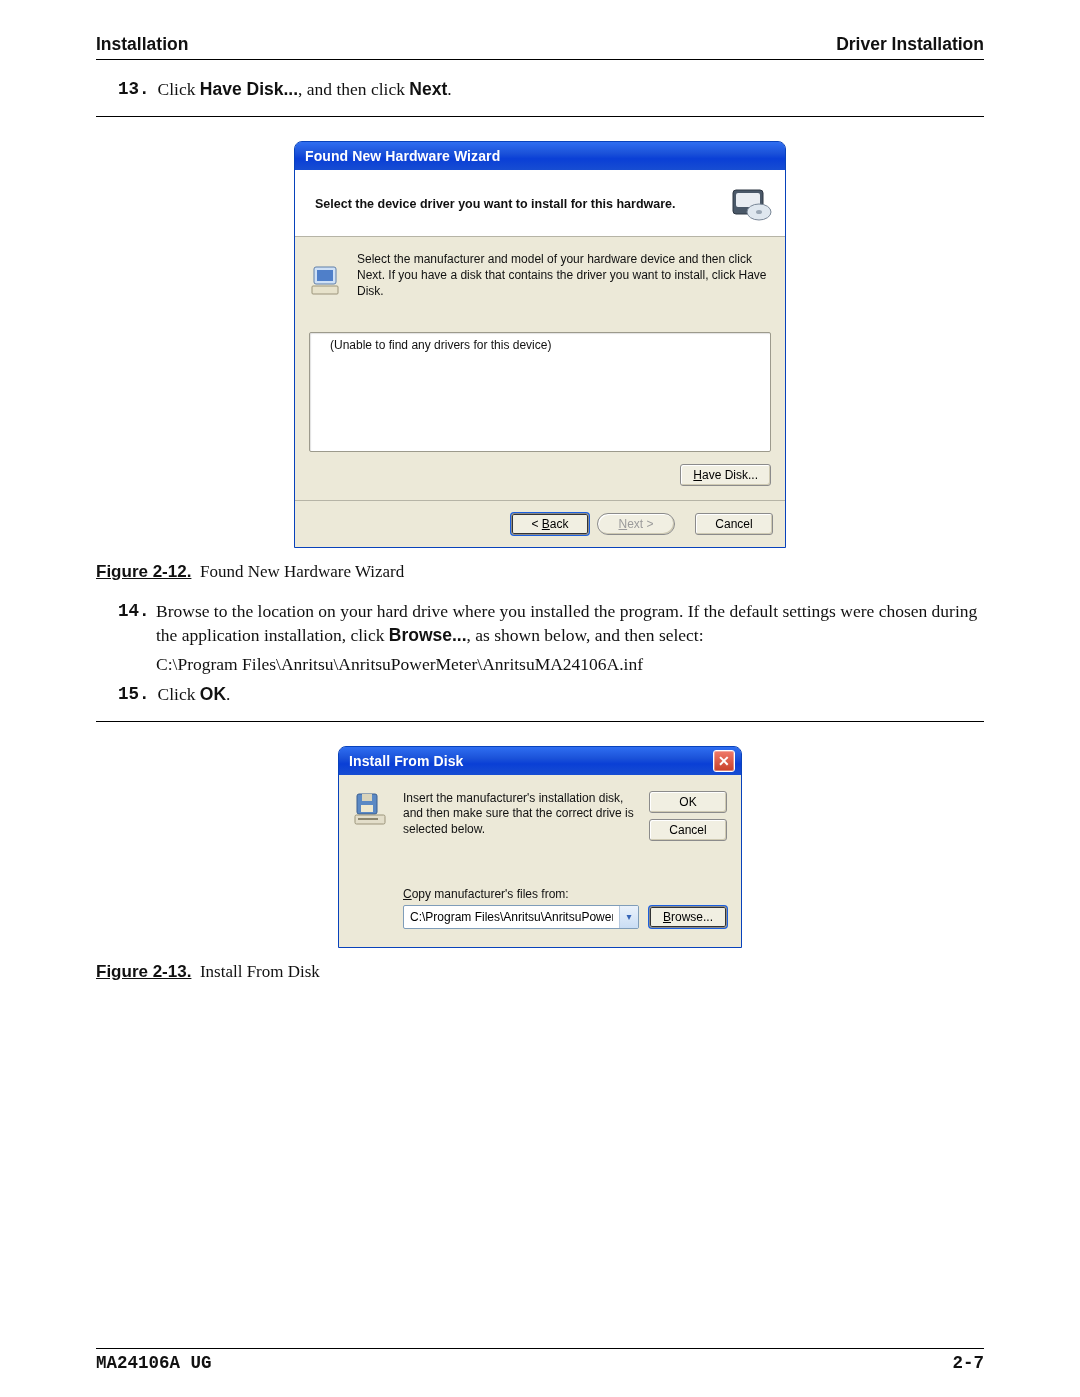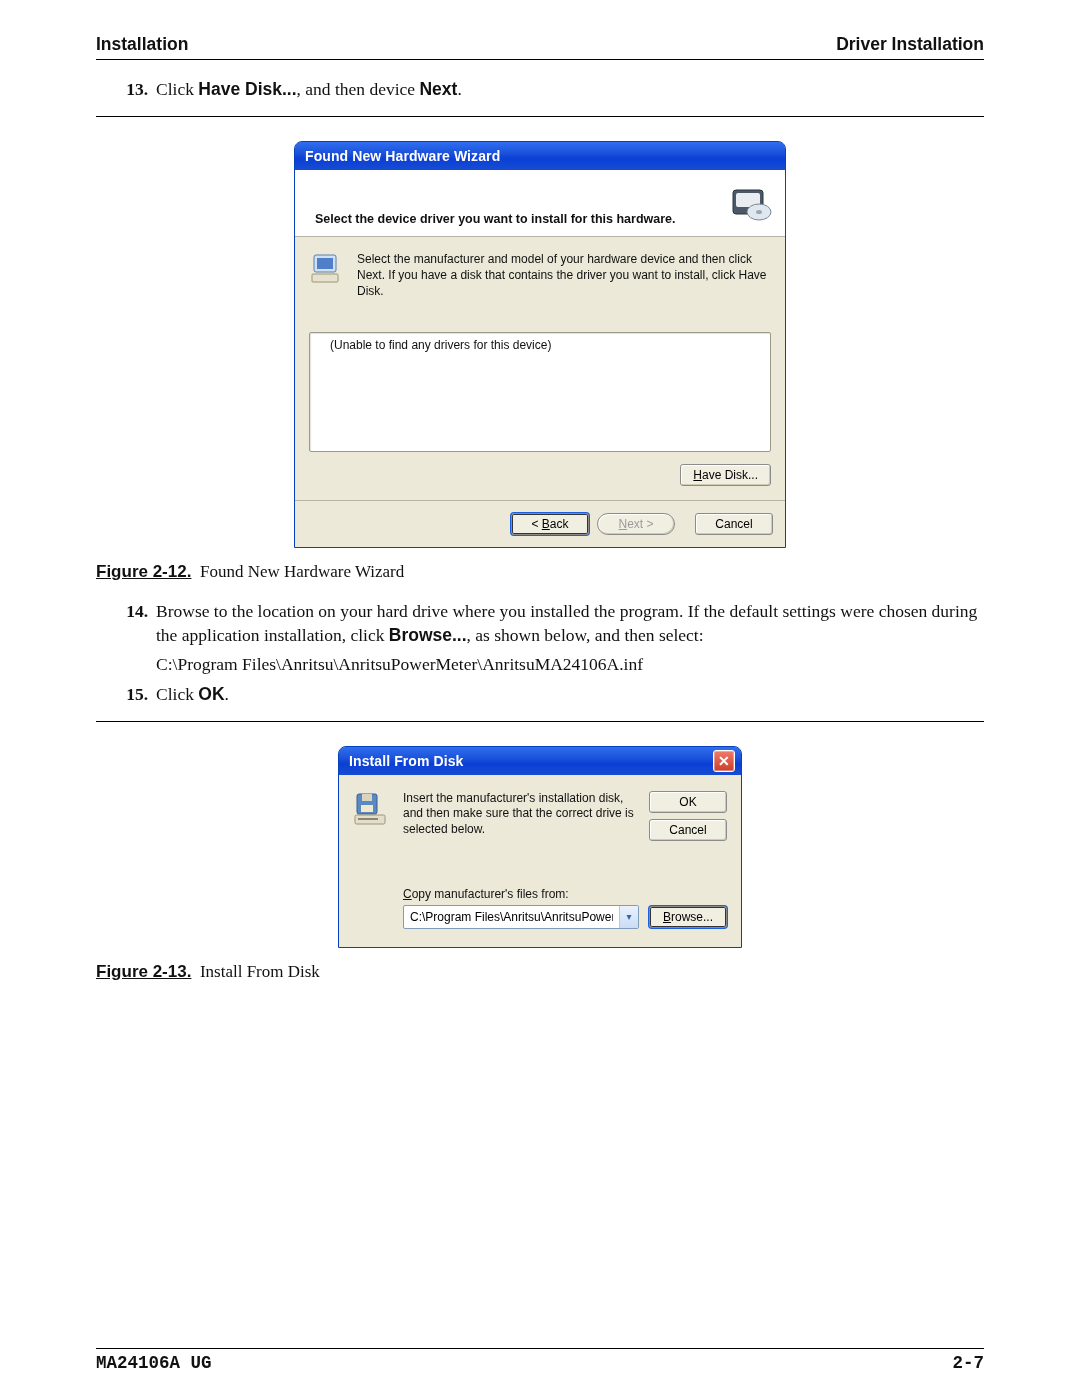--- a/index.html
+++ b/index.html
@@ -16,21 +16,21 @@
   html,body{margin:0;padding:0;background:#fff;color:var(--doc-fg);
     font-family:"New Century Schoolbook","Century Schoolbook",Georgia,serif;}
   .page{width:1080px;min-height:1397px;margin:0 auto;position:relative;
     box-sizing:border-box;padding:34px 96px 0 96px;}
   .page-header{display:flex;justify-content:space-between;
     font-family:Arial,Helvetica,sans-serif;font-weight:700;font-size:17.5px;}
   .sep{border:none;border-top:1.5px solid #000;margin:4px 0 14px 0;}
   .steps{margin:18px 0 0 0;padding:0;}
   .step{display:flex;gap:8px;margin:0 0 6px 22px;font-size:17.5px;line-height:1.35;}
   .step .num{min-width:30px;text-align:right;font-weight:700;
-    font-family:Liberation Serif, serif;}
+    font-family:Liberation Mono, monospace;}
   .step .body{font-family:"New Century Schoolbook",Georgia,serif;}
   .step .body .b{font-weight:700;font-family:Arial,Helvetica,sans-serif;}
   .thinrule{border:none;border-top:1.1px solid #000;margin:14px 0 24px 0;}
   .caption{font-size:17px;margin:14px 0 8px 0;}
   .caption .lead{font-family:Arial,Helvetica,sans-serif;font-weight:700;text-decoration:underline;}
   .figwrap{display:flex;justify-content:center;}
 
   
   .xp-window{border:1px solid var(--xp-border);border-radius:8px 8px 0 0;
     background:var(--xp-face);font-family:Tahoma,Verdana,Arial,sans-serif;
@@ -50,25 +50,25 @@
     border-radius:3px;background:var(--xp-btn-face);font-size:12px;
     box-shadow:inset 1px 1px 0 #fff,inset -1px -1px 0 #cfcab3;
     font-family:Tahoma,Verdana,Arial,sans-serif;color:#000;}
   .xp-btn.disabled{color:#9b9b9b;border-radius:11px;}
   .xp-btn.focused{box-shadow:0 0 0 1px #333 inset,0 0 0 1px #1a5fe0;}
   .u{text-decoration:underline;}
 
   
   .wiz{width:490px;}
   .wiz .wiz-head{background:#fff;border-bottom:1px solid var(--xp-line);
-    padding:12px 12px 10px 20px;display:flex;align-items:flex-end;gap:0;}
+    padding:12px 12px 10px 20px;display:flex;align-items:center;gap:0;}
   .wiz .wiz-head .txt{font-weight:700;font-size:12.5px;}
   .wiz .wiz-icon{width:44px;height:44px;margin-left:auto;flex:0 0 auto;}
   .wiz .wiz-content{padding:14px 14px 10px 14px;background:var(--xp-face);}
-  .wiz .row1{display:flex;gap:12px;align-items:flex-start;margin-bottom:12px;}
+  .wiz .row1{display:flex;gap:12px;align-items:flex-end;margin-bottom:12px;}
   .pc-icon{width:36px;height:36px;flex:0 0 auto;}
   .wiz .desc{font-size:12px;line-height:1.35;}
   .list-pane{height:108px;border:1px solid #9c9a8c;background:#fff;
     padding:5px 20px;font-size:12px;color:#111;border-radius:2px;
     box-shadow:inset 1px 1px 1px rgba(0,0,0,.12);margin-top:33px;}
   .bot-actions{display:flex;justify-content:flex-end;margin:12px 0 4px 0;}
   .wiz-footer{border-top:1px solid var(--xp-line);padding:12px 12px 12px 8px;
     display:flex;justify-content:flex-end;gap:8px;background:var(--xp-face);}
 
   
@@ -103,21 +103,21 @@
   <div class="page-header">
     <span>Installation</span>
     <span>Driver Installation</span>
   </div>
   <hr class="sep">
 
   <div class="steps">
     <div class="step">
       <div class="num">13.</div>
       <div class="body">
-        <span>Click </span><span class="b">Have Disk...</span><span>, and then device </span><span class="b">Next</span><span>.</span>
+        <span>Click </span><span class="b">Have Disk...</span><span>, and then click </span><span class="b">Next</span><span>.</span>
       </div>
     </div>
   </div>
 
   <hr class="thinrule">
 
   <div class="figwrap">
     <div class="xp-window wiz">
       <div class="xp-title">
         <span>Found New Hardware Wizard</span>

